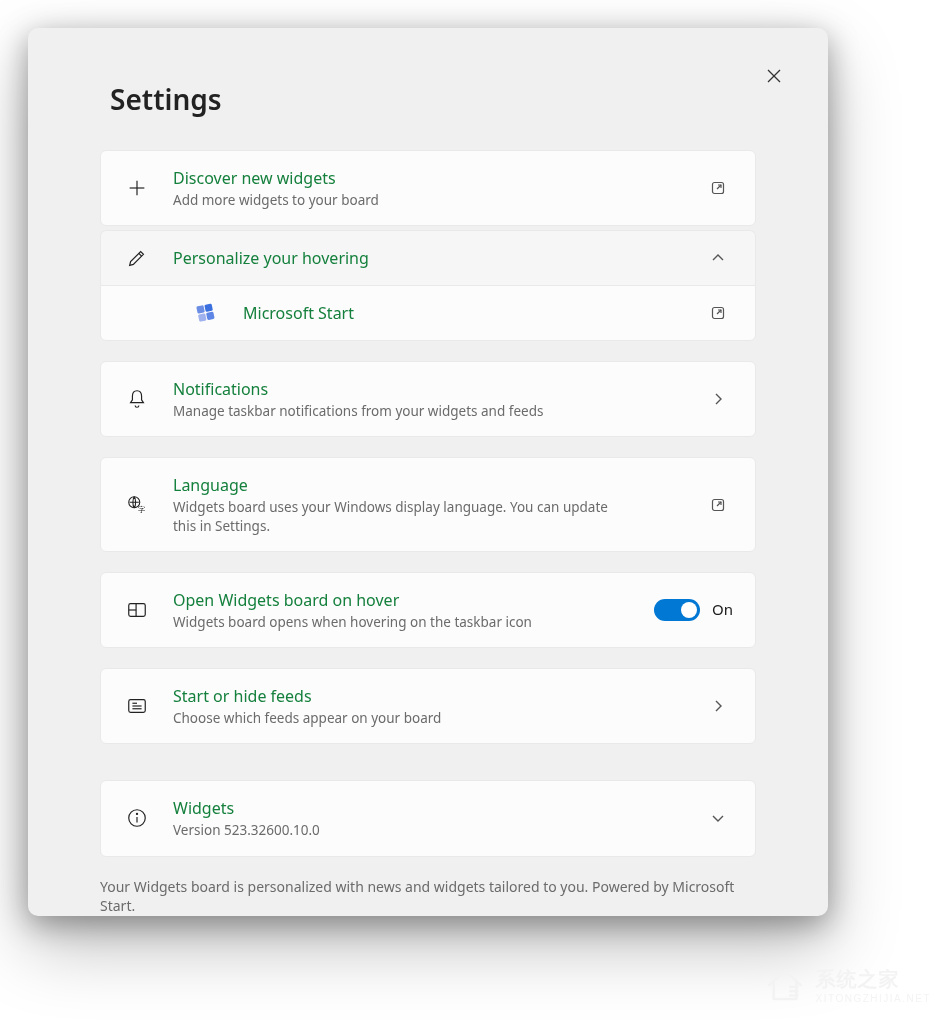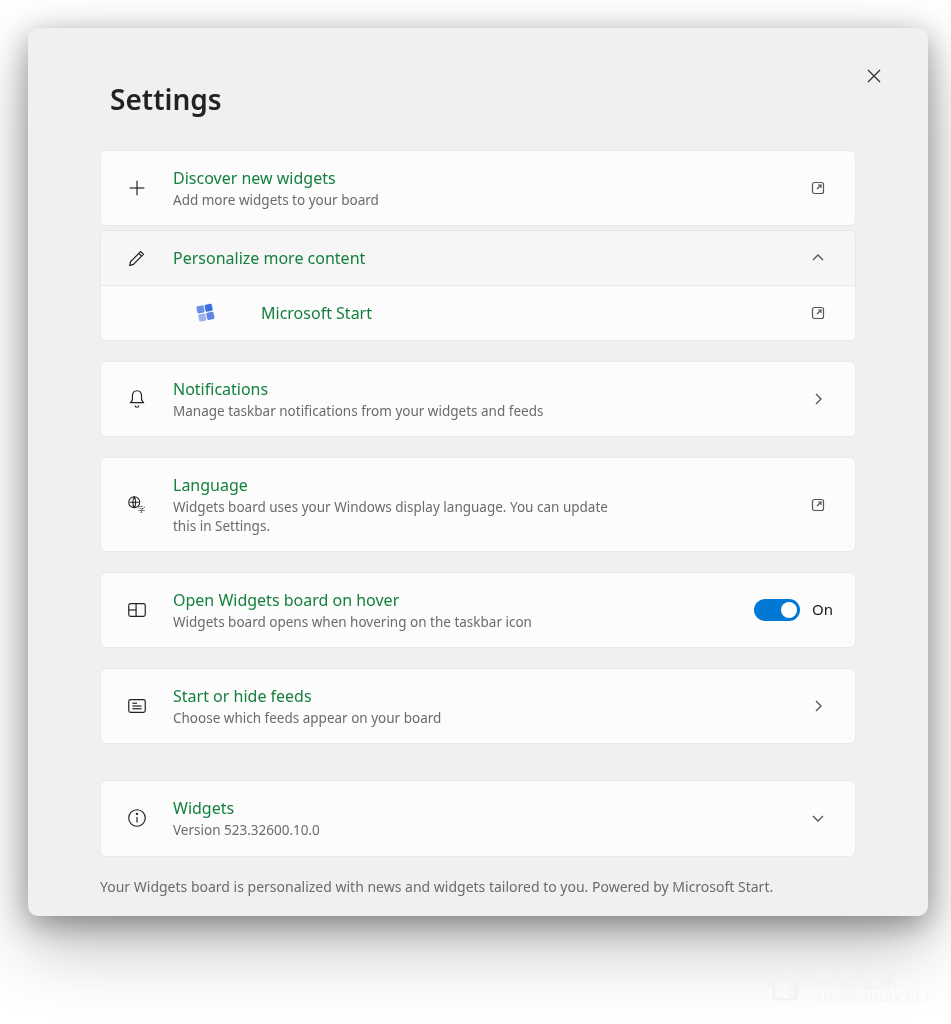--- a/index.html
+++ b/index.html
@@ -8,21 +8,21 @@
     width: 951px;
     height: 1024px;
     background: #ffffff;
     font-family: "Segoe UI", -apple-system, system-ui, sans-serif;
     color: #1a1a1a;
   }
   .panel {
     position: absolute;
     left: 28px;
     top: 28px;
-    width: 900px;
+    width: 800px;
     height: 888px;
     background: #f0f0f0;
     border-radius: 10px;
     box-shadow: 0 8px 30px rgba(0,0,0,0.35), 0 30px 70px rgba(0,0,0,0.25);
     box-sizing: border-box;
     padding: 28px 52px 20px 52px;
   }
   .close-btn {
     position: absolute;
     top: 32px;
@@ -189,41 +189,41 @@
     </div>
 
     <div class="card expanded-header">
       <div class="lead-icon">
         <svg viewBox="0 0 24 24" stroke="currentColor" stroke-width="1.3" fill="none">
             <path d="M4 20 L5 16 L16 5 L19 8 L8 19 Z"></path>
             <line x1="14" y1="7" x2="17" y2="10"></line>
           </svg>
       </div>
       <div class="body">
-        <div class="title">Personalize more content</div>
+        <div class="title">Personalize your hovering</div>
       </div>
       <div class="trail">
         <svg viewBox="0 0 16 16" stroke="currentColor" stroke-width="1.4" fill="none">
             <polyline points="3,10 8,5 13,10"></polyline>
           </svg>
       </div>
     </div>
     <div class="card sub">
       <div class="sub-indent"></div>
       <div class="sub-icon">
         <svg viewBox="0 0 24 24">
             <g transform="rotate(-12 12 12)">
               <rect x="3" y="3" width="8" height="8" rx="1.5" fill="#6b8de3"></rect>
               <rect x="12" y="3" width="8" height="8" rx="1.5" fill="#3a6fe0"></rect>
               <rect x="3" y="12" width="8" height="8" rx="1.5" fill="#9fb2ee"></rect>
               <rect x="12" y="12" width="8" height="8" rx="1.5" fill="#5e86e6"></rect>
             </g>
           </svg>
       </div>
-      <div class="body" style="margin-left:22px;">
+      <div class="body" style="margin-left:4px;">
         <div class="title">Microsoft Start</div>
       </div>
       <div class="trail">
         <svg viewBox="0 0 16 16" stroke="currentColor" stroke-width="1.2" fill="none">
             <rect x="2.5" y="2.5" width="11" height="11" rx="2"></rect>
             <path d="M7 9 L11 5"></path>
             <path d="M8 5 H11 V8"></path>
           </svg>
       </div>
     </div>

